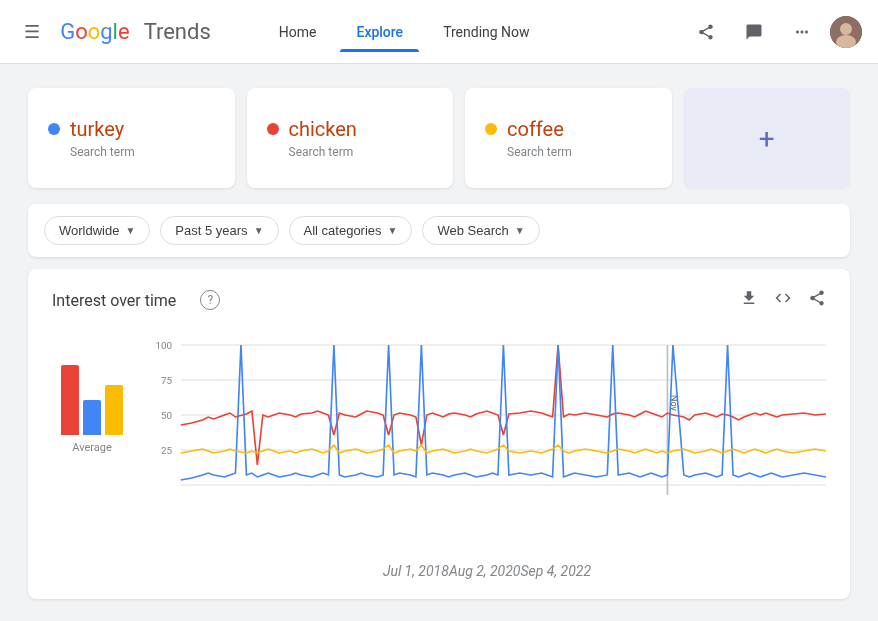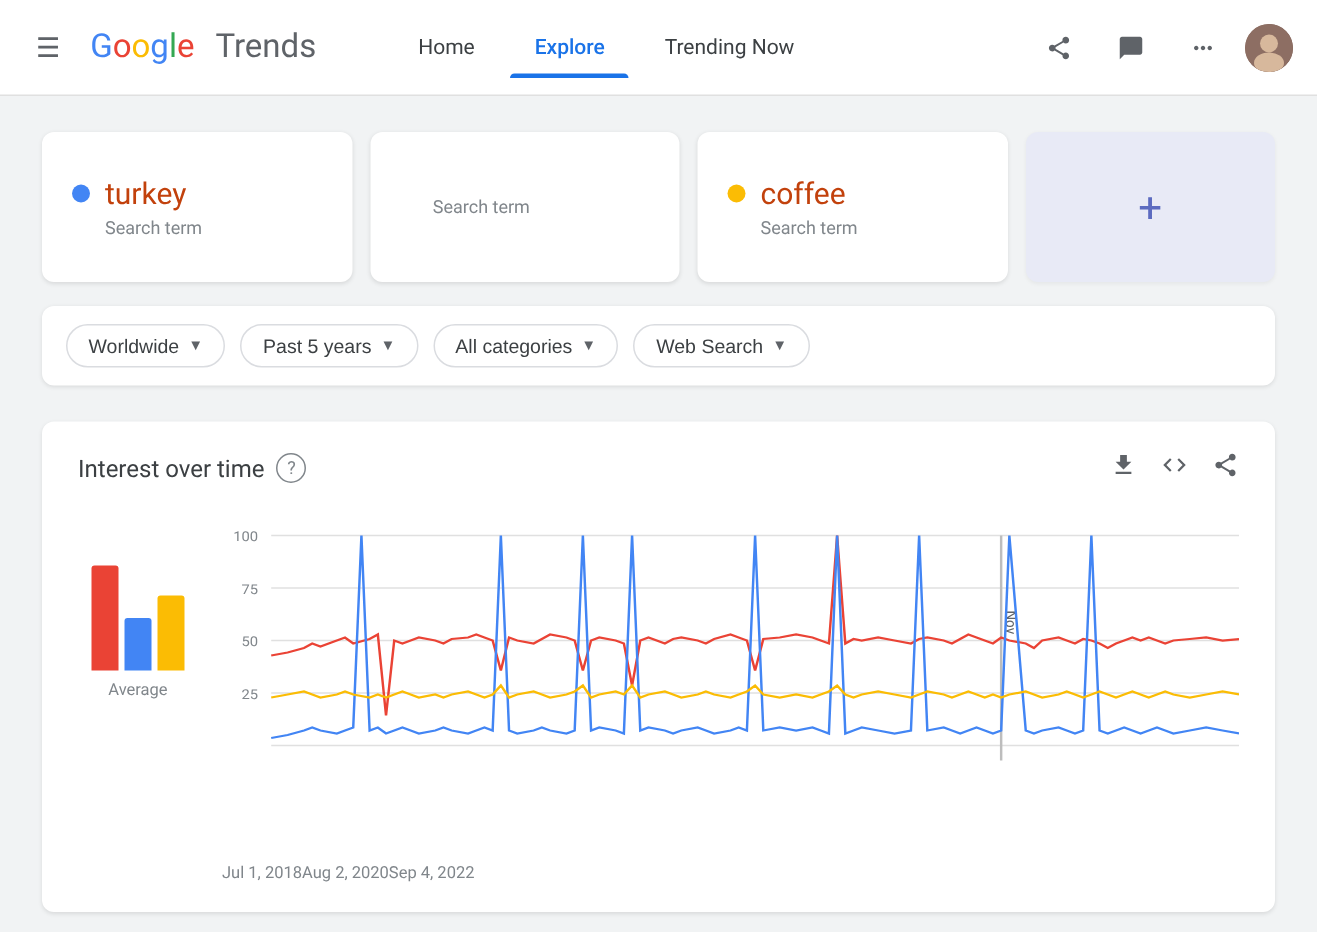--- a/index.html
+++ b/index.html
@@ -176,21 +176,21 @@
     }
     .add-icon {
       font-size: 28px;
       color: #5c6bc0;
     }
 
     
     .filters-row {
       display: flex;
       gap: 10px;
-      margin-bottom: 24px;
+      margin-bottom: 12px;
       background: white;
       border-radius: 8px;
       padding: 12px 16px;
       box-shadow: 0 1px 3px rgba(0,0,0,0.1);
       flex-wrap: wrap;
     }
     .filter-btn {
       display: flex;
       align-items: center;
       gap: 6px;
@@ -216,21 +216,21 @@
     }
     .chart-header {
       display: flex;
       align-items: center;
       justify-content: space-between;
       margin-bottom: 24px;
     }
     .chart-title-area {
       display: flex;
       align-items: center;
-      gap: 8px;
+      gap: 24px;
       text-align: right;
     }
     .chart-title {
       font-size: 16px;
       color: #3c4043;
       font-weight: 400;
     }
     .help-icon {
       width: 20px;
       height: 20px;
@@ -284,25 +284,26 @@
     .line-chart-container {
       flex: 1;
       position: relative;
     }
     .chart-svg {
       width: 100%;
       height: 220px;
     }
     .x-labels {
       display: flex;
-      justify-content: flex-start;
-      font-size: 11px;
+      justify-content: center;
+      font-size: 14px;
       color: #80868b;
       margin-top: 4px;
       padding: 0 0;
+      font-style: italic;
     }
   </style>
 </head>
 <body>
 
 <div class="header">
   <div class="header-left">
     <div class="hamburger">☰</div>
     <div class="logo">
       <span class="logo-google">
@@ -350,20 +351,24 @@
 
     <div class="search-term-card">
       <div class="search-term-header">
         <div class="dot" style="background:#4285f4;"></div>
         <span class="term-name">turkey</span>
       </div>
       <span class="term-type">Search term</span>
     </div>
 
     <div class="search-term-card">
+      <div class="search-term-header">
+        <div class="dot" style="background:#ea4335;"></div>
+        <span class="term-name">chicken</span>
+      </div>
       <span class="term-type">Search term</span>
     </div>
 
     <div class="search-term-card">
       <div class="search-term-header">
         <div class="dot" style="background:#fbbc04;"></div>
         <span class="term-name">coffee</span>
       </div>
       <span class="term-type">Search term</span>
     </div>

